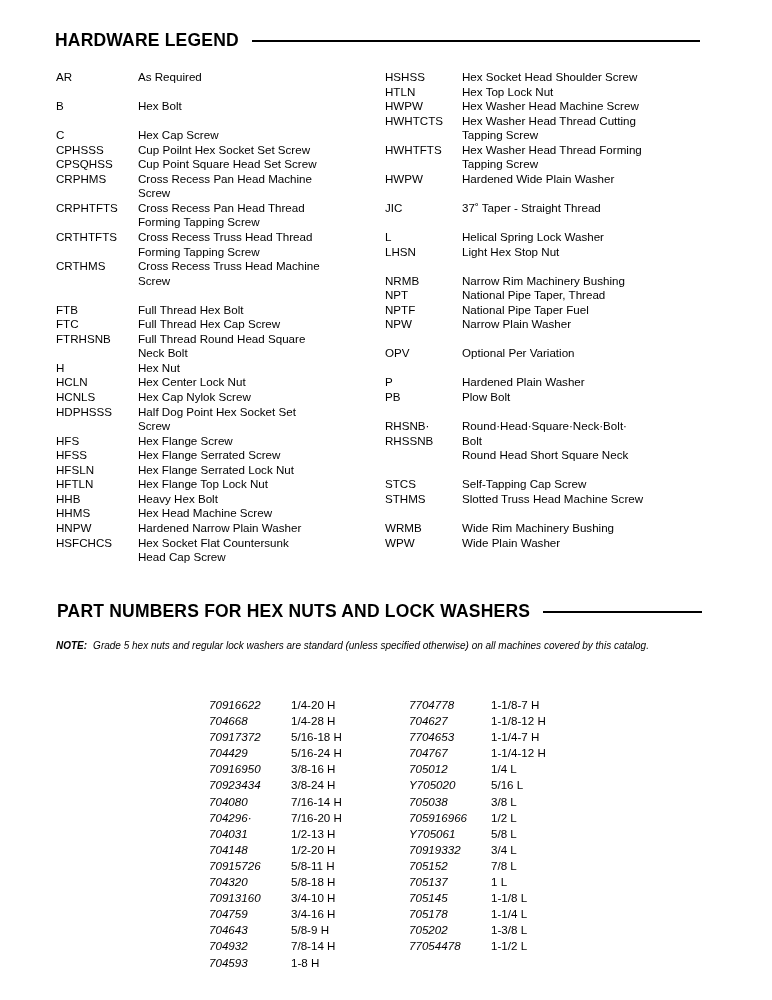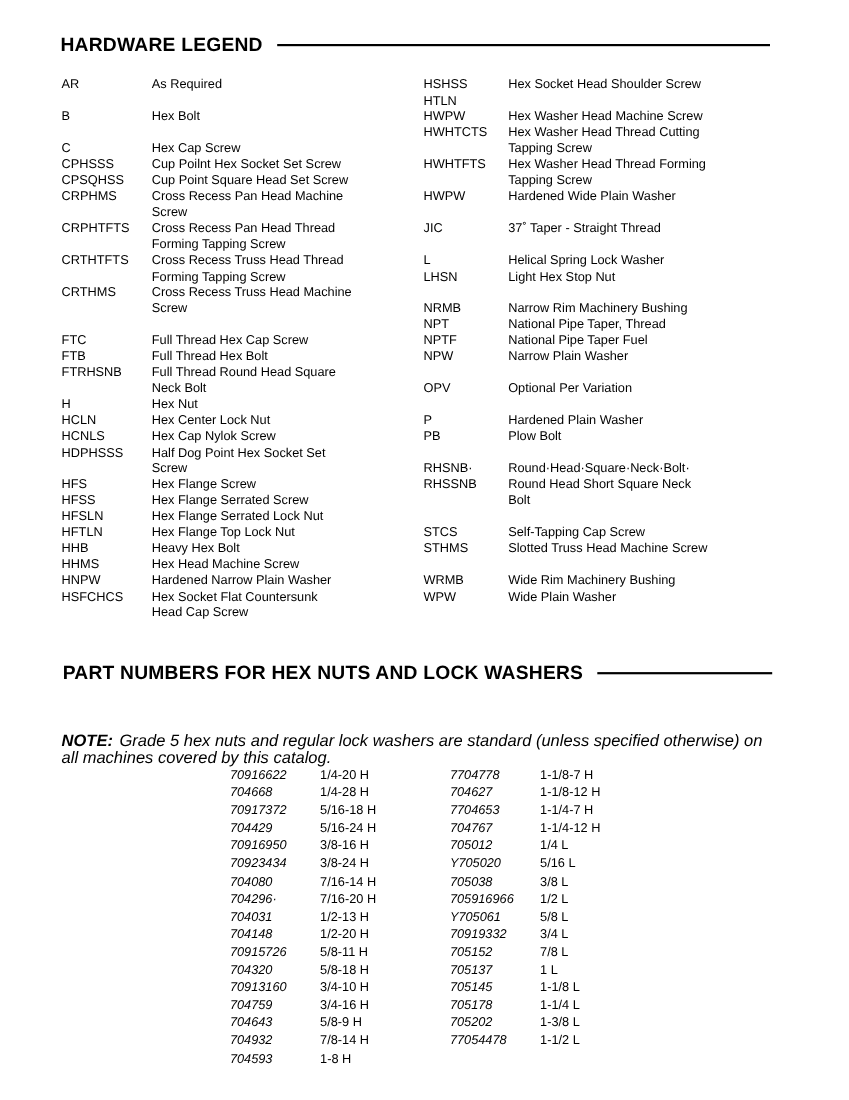--- a/index.html
+++ b/index.html
@@ -72,23 +72,23 @@
   }
   .legend-row .desc .cont {
     display: block;
   }
   .legend-spacer { height: 14.55px; }
 
   
   #legend-note {
     position: absolute;
     left: 56px;
-    top: 666px;
+    top: 638px;
     width: 648px;
-    font-size: 15px;
+    font-size: 10px;
     line-height: 15.5px;
     font-style: italic;
   }
   #legend-note .note-label {
     font-weight: bold;
     font-style: italic;
     padding-right: 6px;
   }
 
   
@@ -170,29 +170,29 @@
       </div>
       <div class="legend-row">
         <span class="abbr">CRTHMS</span>
         <span class="desc">
           <span class="cont">Cross Recess Truss Head Machine</span>
           <span class="cont">Screw</span>
         </span>
       </div>
       <div class="legend-spacer"></div>
       <div class="legend-row">
+        <span class="abbr">FTB</span>
+        <span class="desc">
+          <span class="cont">Full Thread Hex Bolt</span>
+        </span>
+      </div>
+      <div class="legend-row">
         <span class="abbr">FTC</span>
         <span class="desc">
           <span class="cont">Full Thread Hex Cap Screw</span>
-        </span>
-      </div>
-      <div class="legend-row">
-        <span class="abbr">FTB</span>
-        <span class="desc">
-          <span class="cont">Full Thread Hex Bolt</span>
         </span>
       </div>
       <div class="legend-row">
         <span class="abbr">FTRHSNB</span>
         <span class="desc">
           <span class="cont">Full Thread Round Head Square</span>
           <span class="cont">Neck Bolt</span>
         </span>
       </div>
       <div class="legend-row">
@@ -273,20 +273,23 @@
 
   <div class="legend-col" id="legend-col-right">
       <div class="legend-row">
         <span class="abbr">HSHSS</span>
         <span class="desc">
           <span class="cont">Hex Socket Head Shoulder Screw</span>
         </span>
       </div>
       <div class="legend-row">
         <span class="abbr">HTLN</span>
+        <span class="desc">
+          <span class="cont">Hex Top Lock Nut</span>
+        </span>
       </div>
       <div class="legend-row">
         <span class="abbr">HWPW</span>
         <span class="desc">
           <span class="cont">Hex Washer Head Machine Screw</span>
         </span>
       </div>
       <div class="legend-row">
         <span class="abbr">HWHTCTS</span>
         <span class="desc">
@@ -375,22 +378,22 @@
       <div class="legend-spacer"></div>
       <div class="legend-row">
         <span class="abbr">RHSNB·</span>
         <span class="desc">
           <span class="cont">Round·Head·Square·Neck·Bolt·</span>
         </span>
       </div>
       <div class="legend-row">
         <span class="abbr">RHSSNB</span>
         <span class="desc">
+          <span class="cont">Bolt</span>
           <span class="cont">Round Head Short Square Neck</span>
-          <span class="cont">Bolt</span>
         </span>
       </div>
       <div class="legend-spacer"></div>
       <div class="legend-row">
         <span class="abbr">STCS</span>
         <span class="desc">
           <span class="cont">Self-Tapping Cap Screw</span>
         </span>
       </div>
       <div class="legend-row">

